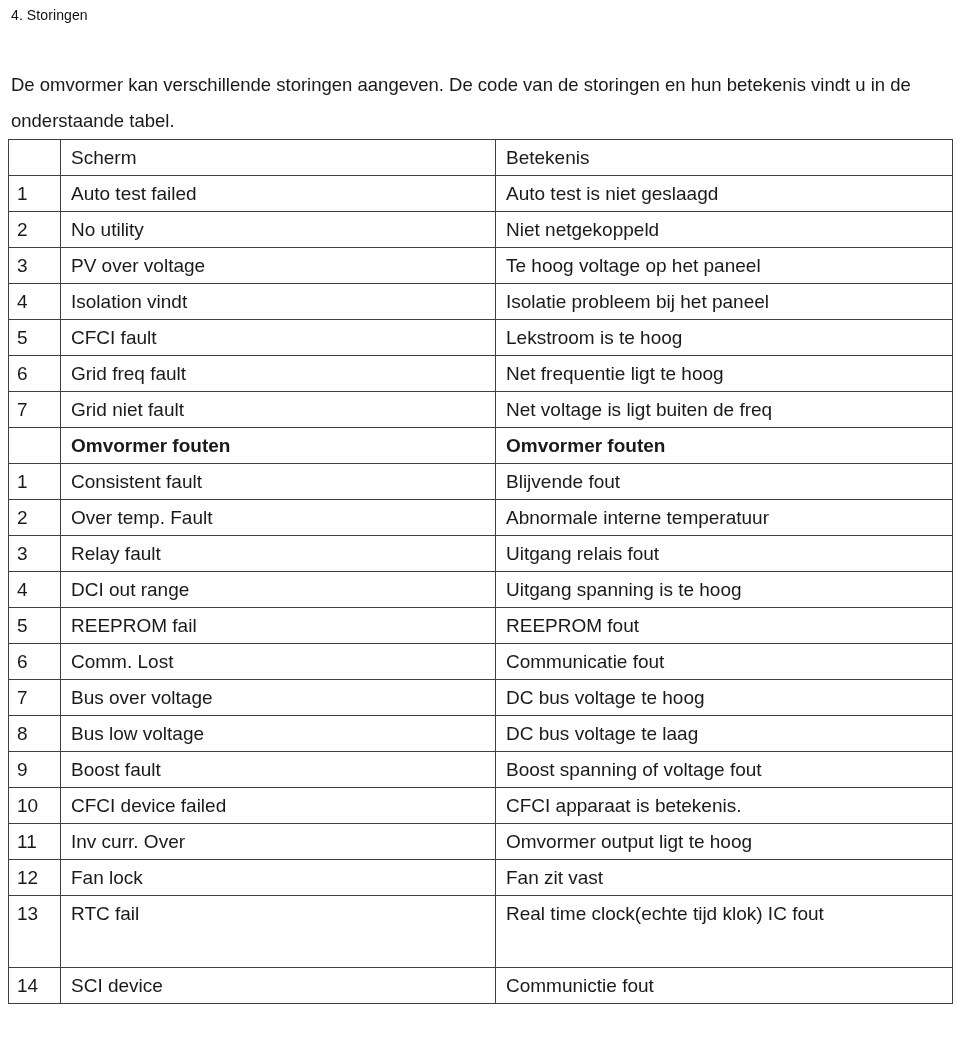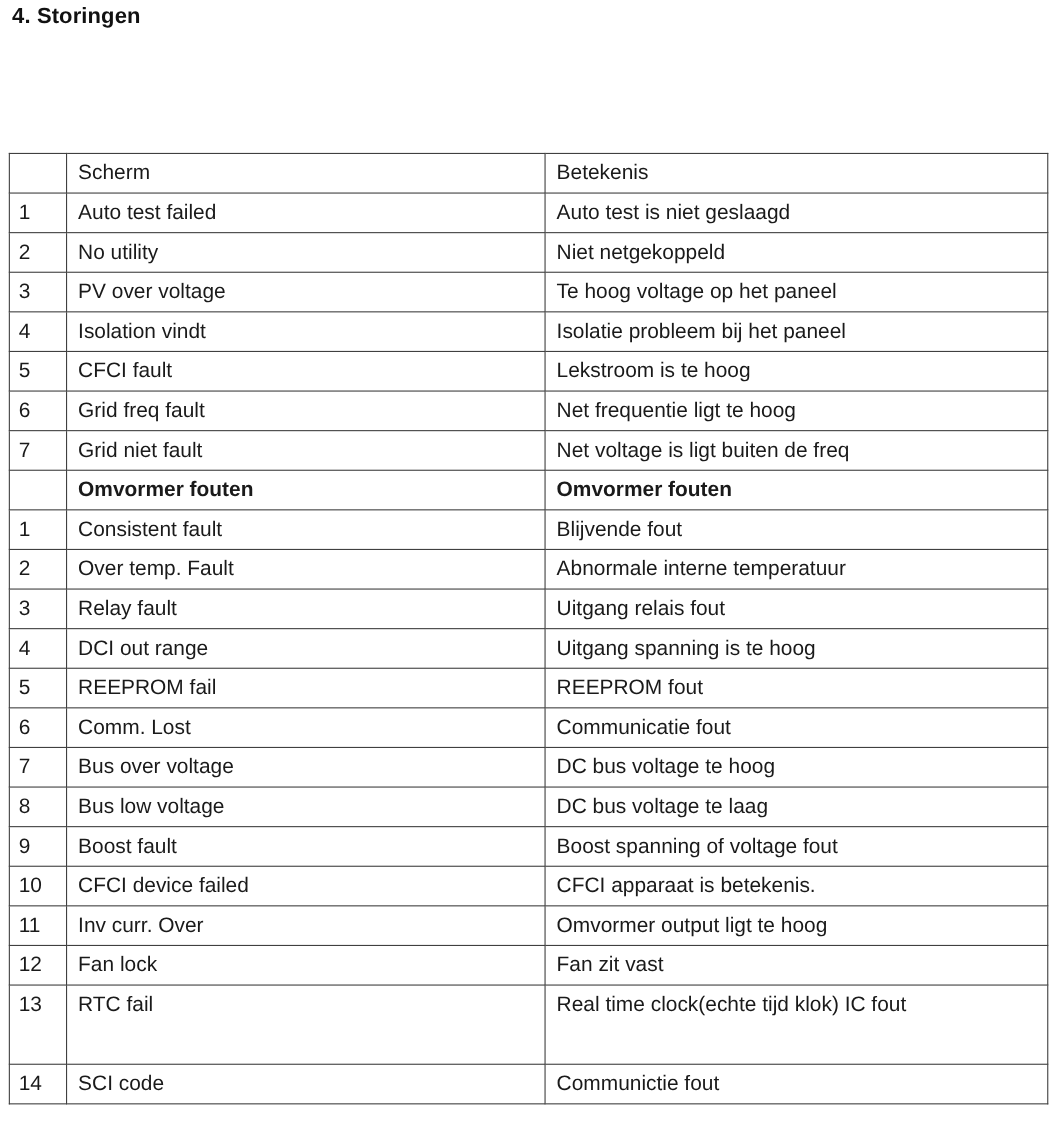--- a/index.html
+++ b/index.html
@@ -22,22 +22,22 @@
     width: 960px;
     height: 1043px;
     padding: 0;
   }
 
   
   .doc-heading {
     position: absolute;
     left: 11px;
     top: 2px;
-    font-size: 20px;
-    font-weight: bold;
+    font-size: 14px;
+    font-weight: normal;
     letter-spacing: 0.1px;
     color: #111111;
     line-height: 26px;
     white-space: nowrap;
   }
 
   
   .intro {
     position: absolute;
     left: 11px;
@@ -93,20 +93,21 @@
     margin-left: 36px;
   }
 </style>
 </head>
 <body>
 
 <div class="page">
 
   <div class="doc-heading">4. Storingen</div>
 
+  <p class="intro">De omvormer kan verschillende storingen aangeven. De code van de storingen en hun betekenis vindt u in de onderstaande tabel.</p>
 
   <table class="fault-table">
     <colgroup>
       <col class="c-num">
       <col class="c-scr">
       <col class="c-bet">
     </colgroup>
     <tbody>
         <tr>
           <td class="num"></td>
@@ -213,19 +214,19 @@
           <td class="scr">Fan lock</td>
           <td class="bet">Fan zit vast</td>
         </tr>
         <tr class="tall">
           <td class="num">13</td>
           <td class="scr">RTC fail</td>
           <td class="bet">Real time clock(echte tijd klok) IC fout</td>
         </tr>
         <tr>
           <td class="num">14</td>
-          <td class="scr">SCI code</td>
+          <td class="scr">SCI device</td>
           <td class="bet">Communictie fout</td>
         </tr>
       </tbody>
   </table>
 
 </div>
 
 </body></html>

